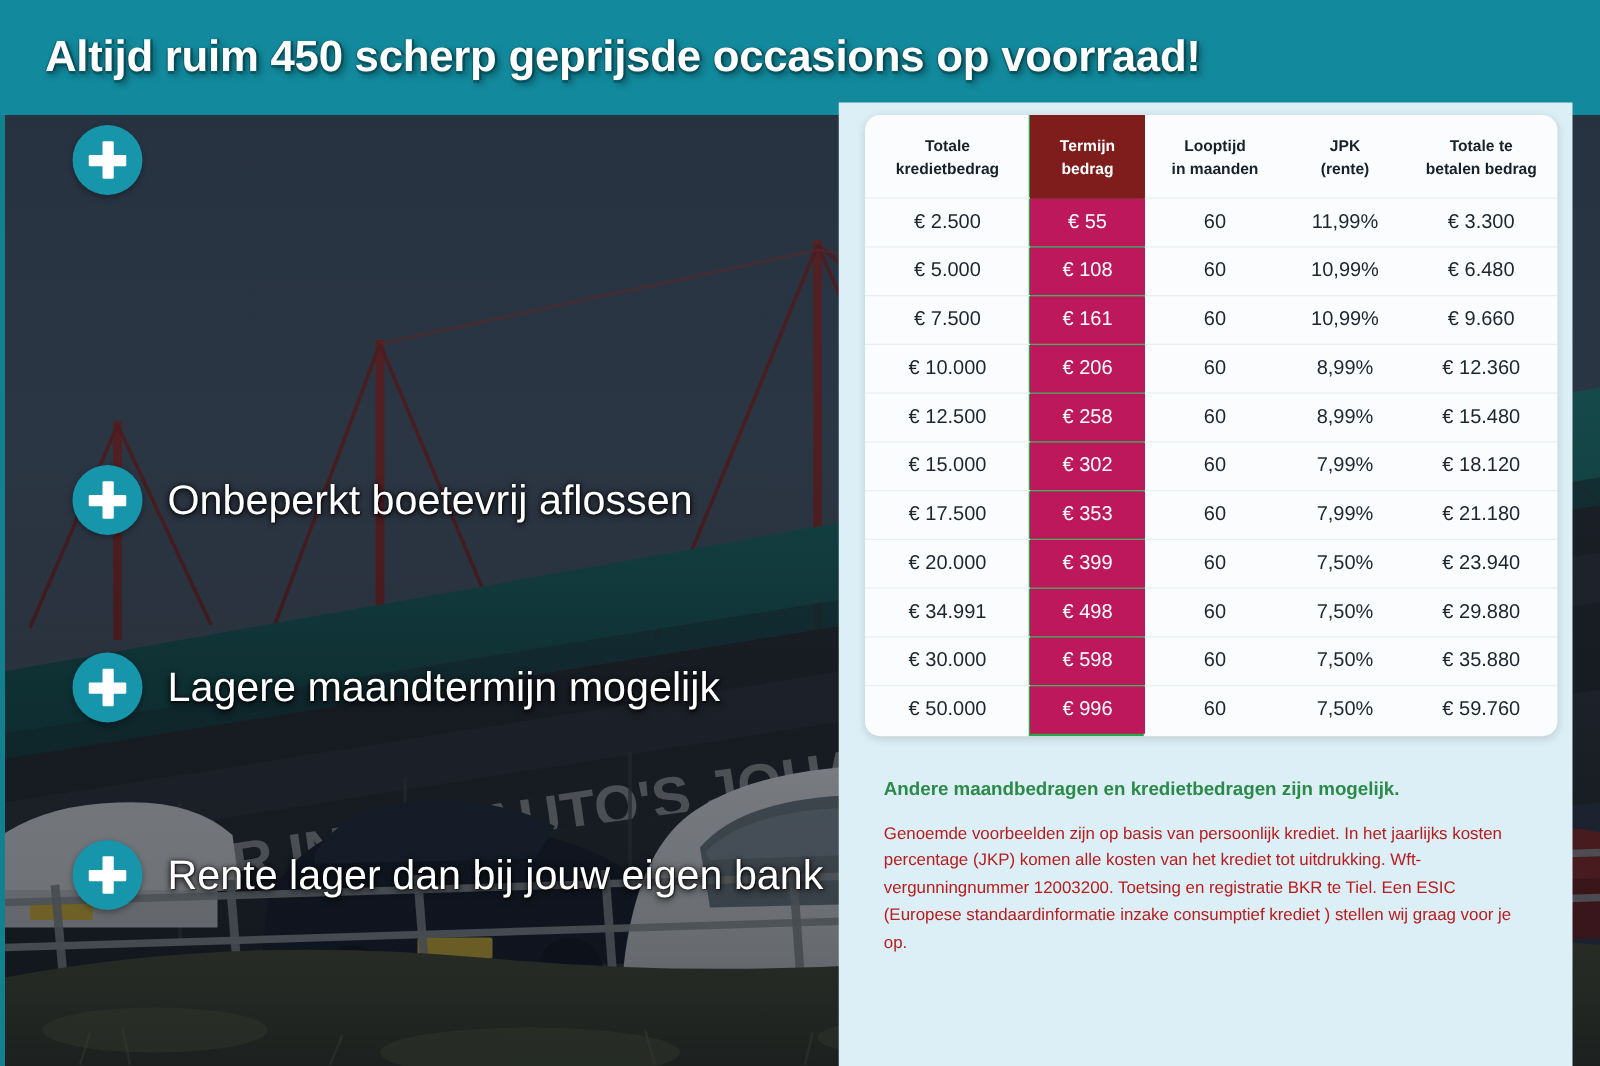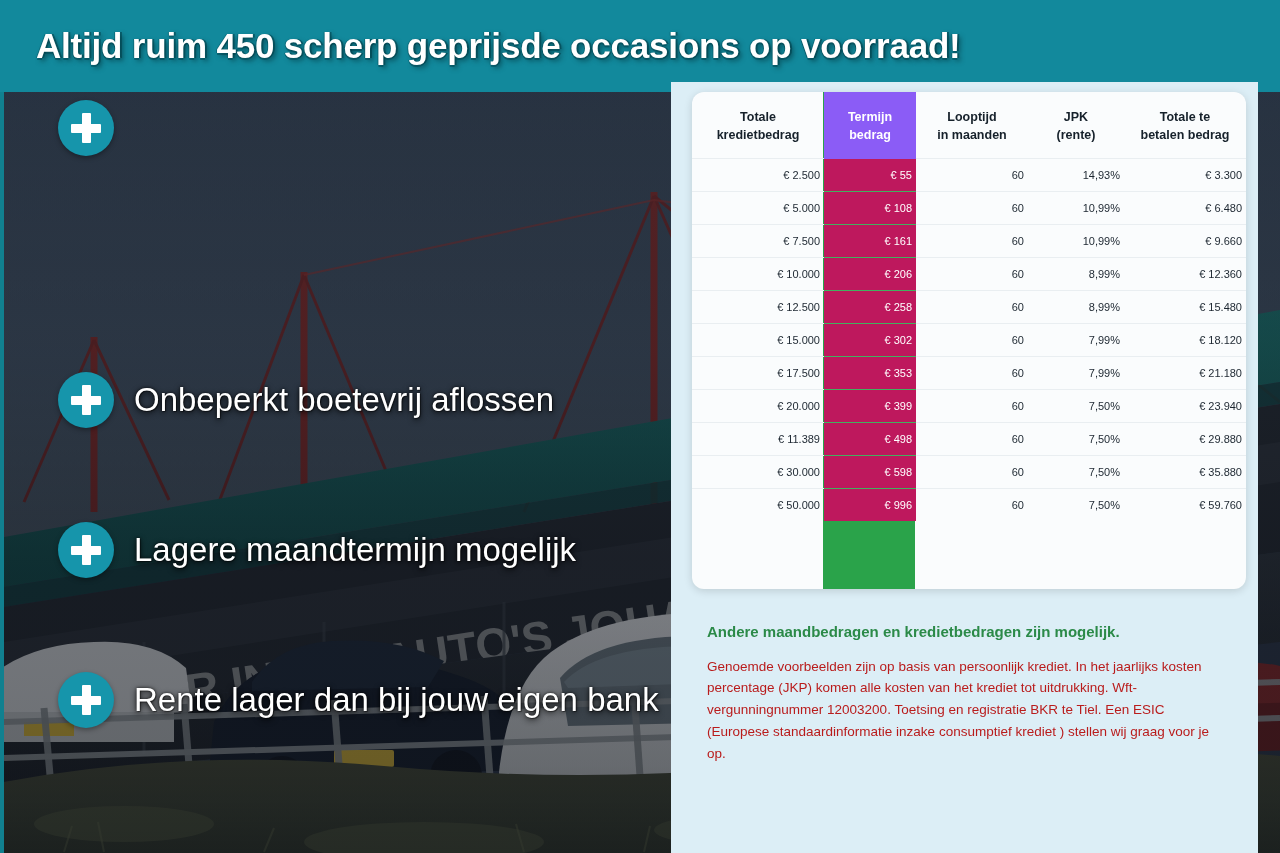--- a/index.html
+++ b/index.html
@@ -149,35 +149,35 @@
   table.rate-table th {
     font-size: 12.5px;
     font-weight: bold;
     color: #16212b;
     padding: 16px 4px 14px 4px;
     line-height: 1.45;
     text-align: center;
     vertical-align: middle;
   }
   table.rate-table td {
-    font-size: 11px;
+    font-size: 16px;
     color: #1c2630;
-    text-align: right;
+    text-align: center;
     padding: 10px 4px;
     border-top: 1px solid #e9eef1;
   }
   table.rate-table th.col-credit, table.rate-table td.col-credit { width: 132px; }
   table.rate-table th.col-term,   table.rate-table td.col-term   { width: 92px;  }
   table.rate-table th.col-months, table.rate-table td.col-months { width: 112px; }
   table.rate-table th.col-jkp,    table.rate-table td.col-jkp    { width: 96px;  }
   table.rate-table th.col-total,  table.rate-table td.col-total  { width: 122px; }
 
   
   table.rate-table th.col-term {
-    background: #8b5cf6;
+    background: #7f1d1d;
     color: #ffffff;
   }
   table.rate-table td.col-term {
     background: #be185d;
     color: #ffffff;
     border-top: 1px solid #43b05f;
   }
   table.rate-table tr:first-child td.col-term { border-top: none; }
   
   #green-tail {
@@ -400,21 +400,21 @@
                 <span>Totale te</span><br>
                 <span>betalen bedrag</span>
               </th>
             </tr>
           </thead>
           <tbody id="rate-body">
               <tr>
                 <td class="col-credit">€ 2.500</td>
                 <td class="col-term">€ 55</td>
                 <td class="col-months">60</td>
-                <td class="col-jkp">14,93%</td>
+                <td class="col-jkp">11,99%</td>
                 <td class="col-total">€ 3.300</td>
               </tr>
               <tr>
                 <td class="col-credit">€ 5.000</td>
                 <td class="col-term">€ 108</td>
                 <td class="col-months">60</td>
                 <td class="col-jkp">10,99%</td>
                 <td class="col-total">€ 6.480</td>
               </tr>
               <tr>
@@ -453,21 +453,21 @@
                 <td class="col-total">€ 21.180</td>
               </tr>
               <tr>
                 <td class="col-credit">€ 20.000</td>
                 <td class="col-term">€ 399</td>
                 <td class="col-months">60</td>
                 <td class="col-jkp">7,50%</td>
                 <td class="col-total">€ 23.940</td>
               </tr>
               <tr>
-                <td class="col-credit">€ 11.389</td>
+                <td class="col-credit">€ 34.991</td>
                 <td class="col-term">€ 498</td>
                 <td class="col-months">60</td>
                 <td class="col-jkp">7,50%</td>
                 <td class="col-total">€ 29.880</td>
               </tr>
               <tr>
                 <td class="col-credit">€ 30.000</td>
                 <td class="col-term">€ 598</td>
                 <td class="col-months">60</td>
                 <td class="col-jkp">7,50%</td>

